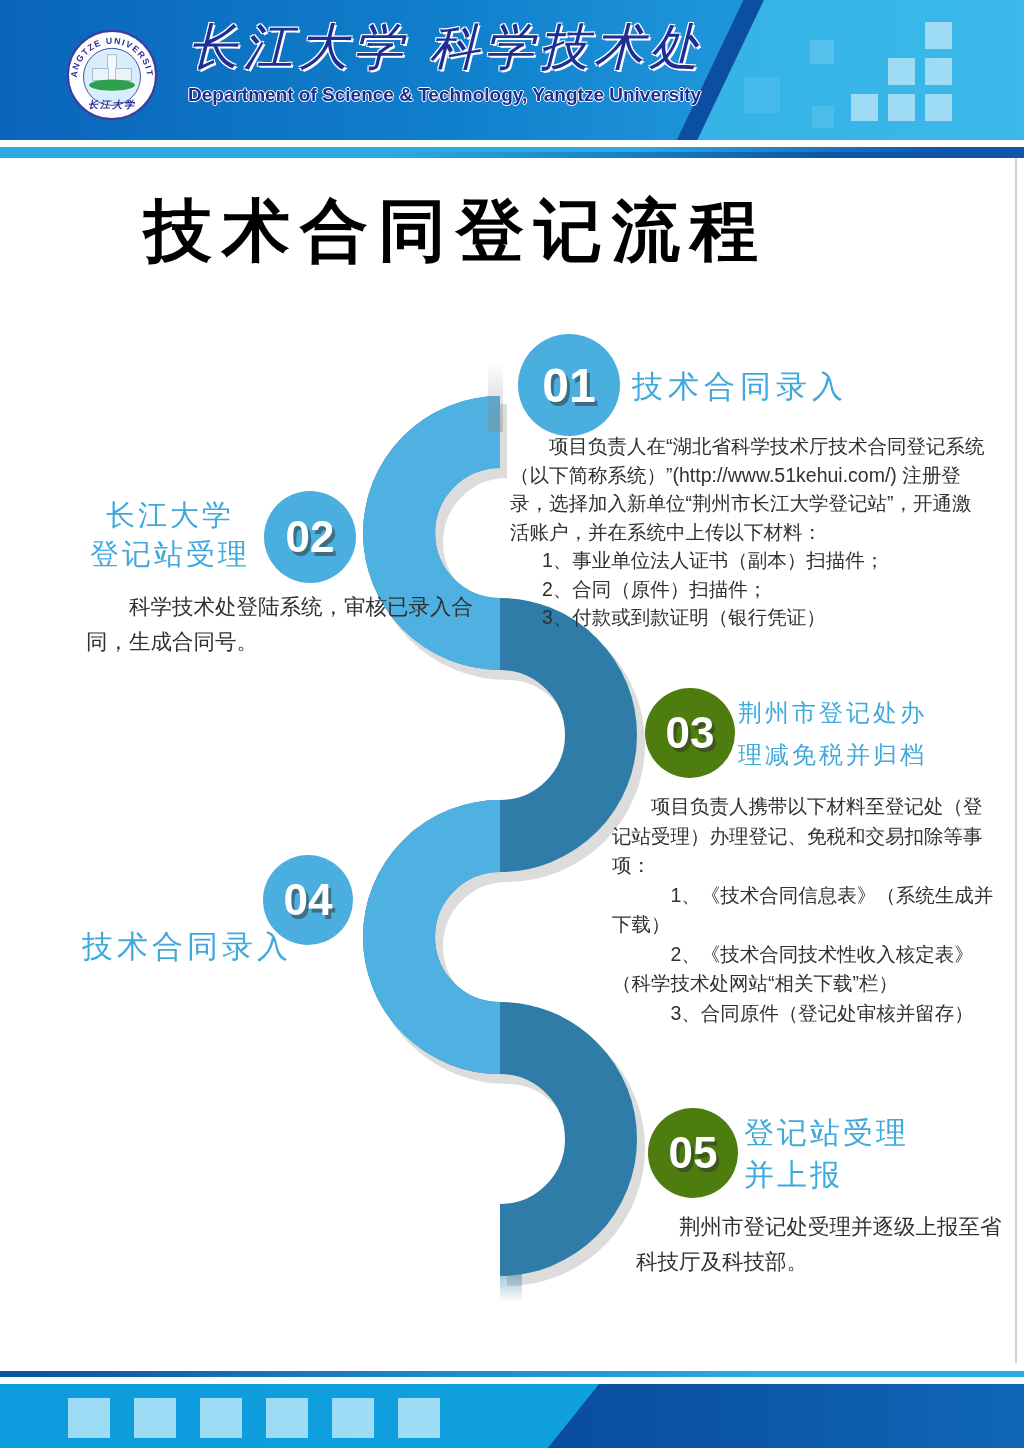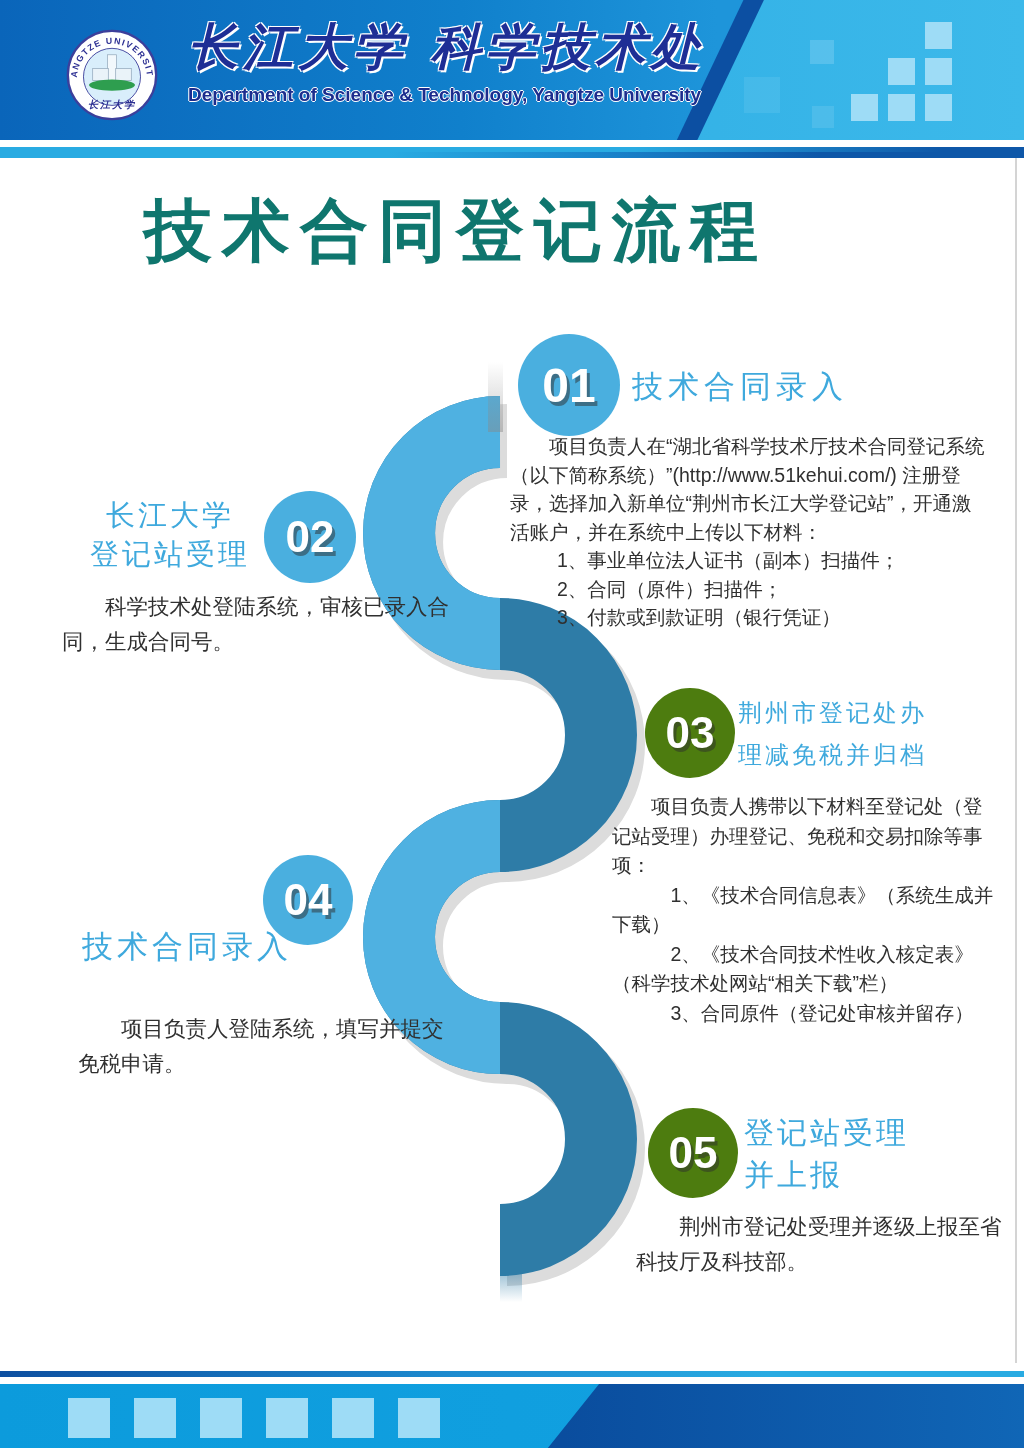--- a/index.html
+++ b/index.html
@@ -11,37 +11,37 @@
     background:linear-gradient(to right,#0a65ba 0%,#1080cc 45%,#1e95da 70%);}
   .header-cyan{position:absolute;left:0;top:0;width:100%;height:100%;
     clip-path:polygon(74.5% 0%,100% 0%,100% 100%,68% 100%);
     background:linear-gradient(to right,#25a5e0 0%,#3cb9ea 100%);}
   .header-navy{position:absolute;left:0;top:0;width:100%;height:100%;
     clip-path:polygon(72.6% 0%,74.6% 0%,68.1% 100%,66.1% 100%);
     background:#0c4fa2;}
   .sq{position:absolute;background:#9edcf6;}
   .logo{position:absolute;left:66px;top:29px;width:92px;height:92px;}
   .h-text{position:absolute;left:188px;top:16px;width:560px;}
-  .h-title{font-family:"DejaVu Serif","Liberation Serif",serif;font-style:italic;font-weight:bold;
+  .h-title{font-family:"DejaVu Serif","Liberation Serif",serif;font-style:italic;font-weight:normal;
     font-size:50px;line-height:62px;color:#1e2e95;letter-spacing:5px;white-space:nowrap;
     text-shadow:-1px -1px 0 #fff,1px -1px 0 #fff,-1px 1px 0 #fff,2px 2px 0 #ffffff;}
   .h-sub{font-size:19px;font-weight:bold;color:#1b2d8e;margin-top:6px;white-space:nowrap;
     text-shadow:-1px 0 0 #fff,1px 0 0 #fff,0 1px 0 #fff,0 -1px 0 #fff;}
 
   
   .divider-a{position:absolute;left:0;top:147px;width:1024px;height:5px;
     background:linear-gradient(to right,#29abe2 0%,#29abe2 62%,#0e57a8 92%,#0e57a8 100%);}
   .divider-b{position:absolute;left:0;top:152px;width:1024px;height:6px;
     background:linear-gradient(to right,#29abe2 0%,#29abe2 38%,#1a85cc 58%,#0e57a8 80%,#0e57a8 100%);}
 
   .right-edge{position:absolute;left:1015px;top:158px;width:2px;height:1205px;background:#d4d4d4;}
 
   
   .big-title{position:absolute;left:0;top:186px;width:912px;text-align:center;
-    font-size:68px;font-weight:900;color:#0f766e;letter-spacing:10px;white-space:nowrap;}
+    font-size:68px;font-weight:900;color:#000000;letter-spacing:10px;white-space:nowrap;}
 
   
   .ribbon{position:absolute;left:0;top:0;width:1024px;height:1448px;pointer-events:none;}
 
   
   .circle{position:absolute;border-radius:50%;display:flex;align-items:center;justify-content:center;}
   .circle.light{background:#4aafdf;}
   .circle.dark{background:#4d7c0f;}
   .circle span{color:#ffffff;font-weight:bold;
     text-shadow:3px 4px 0 rgba(45,45,45,.5);}
@@ -55,22 +55,22 @@
   .l1{left:632px;top:366px;font-size:31px;letter-spacing:5px;}
   .l2{left:68px;top:496px;width:204px;text-align:center;font-size:29px;line-height:39px;letter-spacing:3px;}
   .l3{left:738px;top:692px;width:262px;font-size:24px;line-height:42px;letter-spacing:3px;}
   .l4{left:82px;top:926px;font-size:31px;letter-spacing:4px;}
   .l5{left:744px;top:1112px;width:220px;font-size:30px;line-height:42px;letter-spacing:3px;}
 
   .step-body{position:absolute;color:#303030;}
   .step-body p{margin:0;}
   .b1{left:510px;top:432px;width:476px;font-size:19.5px;line-height:28.5px;}
   .b1 .intro{text-indent:2em;}
-  .b1 .item{margin-left:47px;}
-  .b2{left:62px;top:590px;width:406px;font-size:21.5px;line-height:35px;}
+  .b1 .item{margin-left:32px;}
+  .b2{left:86px;top:590px;width:406px;font-size:21.5px;line-height:35px;}
   .b2 p{text-indent:2em;}
   .b3{left:612px;top:792px;width:384px;font-size:19.5px;line-height:29.5px;}
   .b3 .intro{text-indent:2em;}
   .b3 .item{text-indent:3em;}
   .b4{left:78px;top:1012px;width:372px;font-size:21.5px;line-height:35px;}
   .b4 p{text-indent:2em;}
   .b5{left:636px;top:1210px;width:370px;font-size:21.5px;line-height:35px;}
   .b5 p{text-indent:2em;}
 
   
@@ -188,23 +188,20 @@
     <p class="intro">项目负责人携带以下材料至登记处（登记站受理）办理登记、免税和交易扣除等事项：</p>
     <p class="item">1、《技术合同信息表》（系统生成并下载）</p>
     <p class="item">2、《技术合同技术性收入核定表》（科学技术处网站“相关下载”栏）</p>
     <p class="item">3、合同原件（登记处审核并留存）</p>
   </div>
 
   <div class="circle light c4">
     <span>04</span>
   </div>
   <div class="step-label l4">技术合同录入</div>
-  <div class="step-body b4">
-    <p>项目负责人登陆系统，填写并提交免税申请。</p>
-  </div>
 
   <div class="circle dark c5">
     <span>05</span>
   </div>
   <div class="step-label l5">
     <div>登记站受理</div>
     <div>并上报</div>
   </div>
   <div class="step-body b5">
     <p>荆州市登记处受理并逐级上报至省科技厅及科技部。</p>

